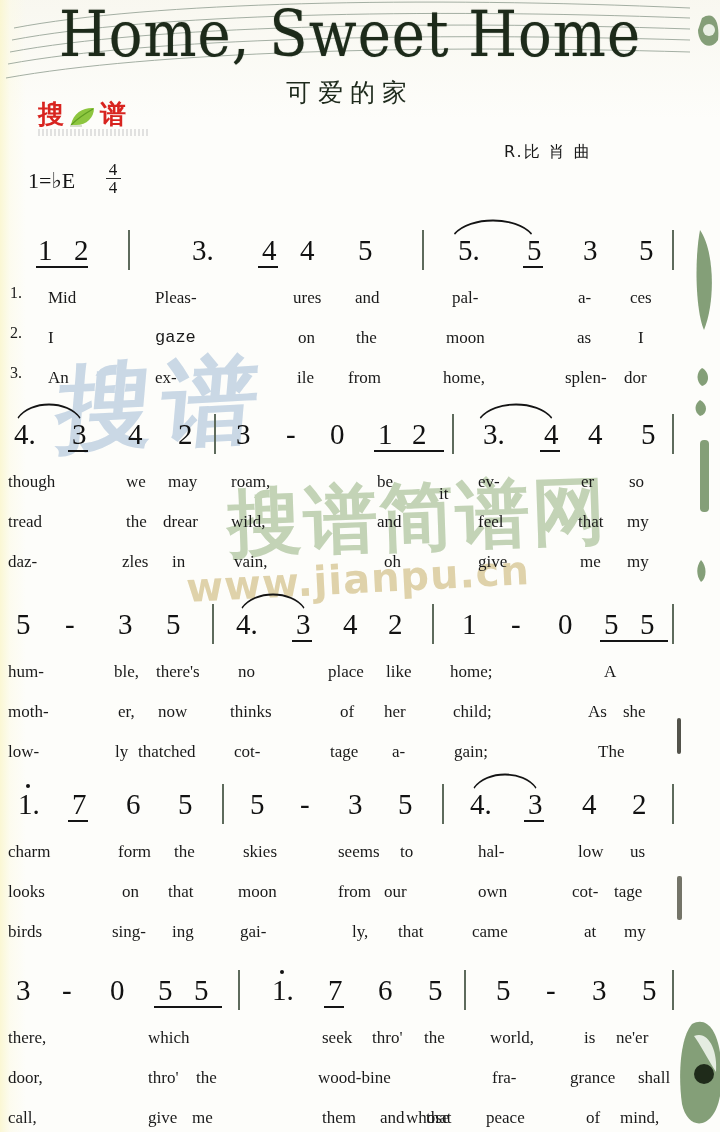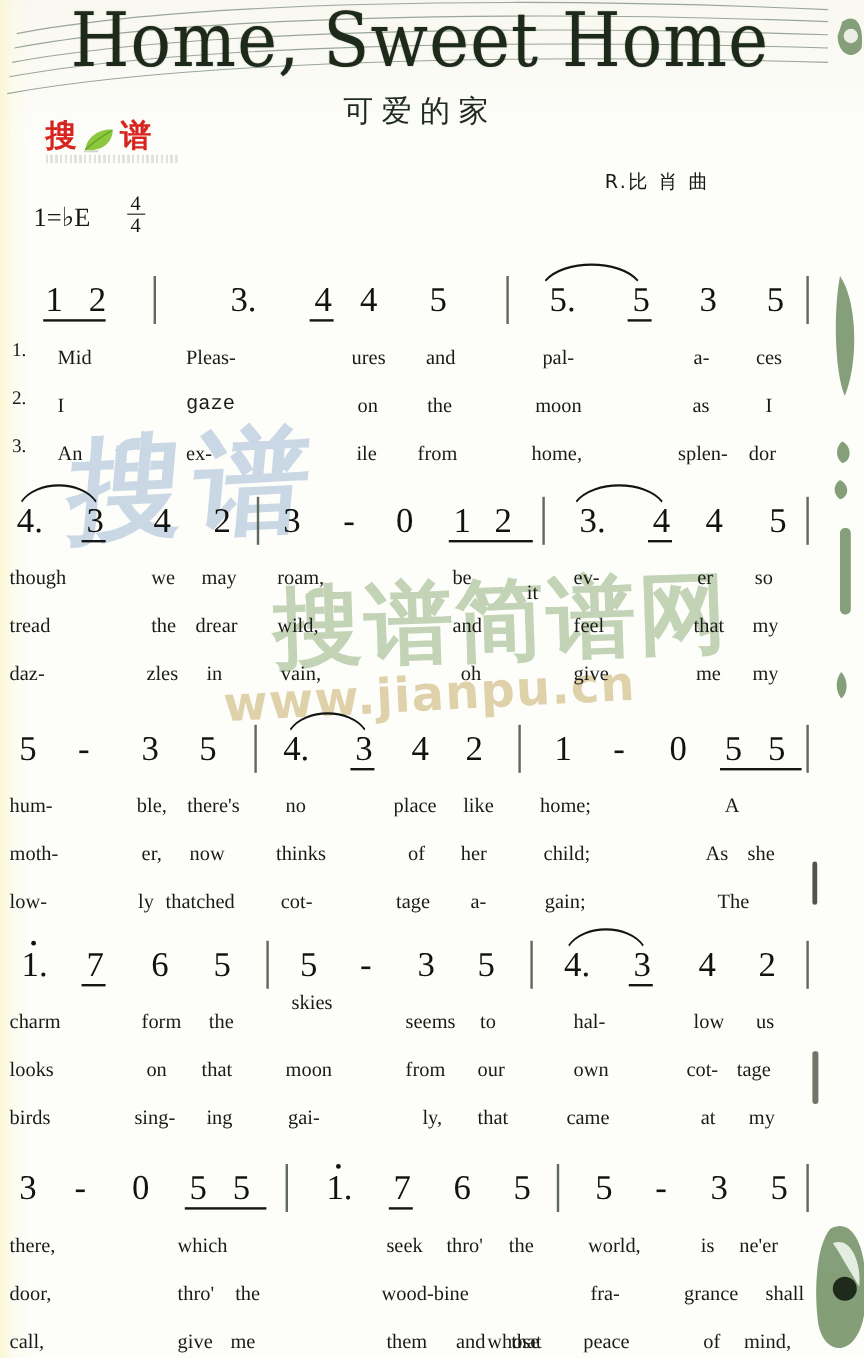--- a/index.html
+++ b/index.html
@@ -344,32 +344,32 @@
           <span class="note dotted" style="left: 470px;">4</span>
           <span class="note" style="left: 528px;">3</span>
           <span class="note" style="left: 582px;">4</span>
           <span class="note" style="left: 632px;">2</span>
           <i class="beam" style="left: 68px; top: 38px; width: 20px;"></i>
           <i class="beam" style="left: 524px; top: 38px; width: 20px;"></i>
         </div>
         <span class="lyric" style="left: 8px; top: 60px;">charm</span>
         <span class="lyric" style="left: 118px; top: 60px;">form</span>
         <span class="lyric" style="left: 174px; top: 60px;">the</span>
-        <span class="lyric" style="left: 243px; top: 44px;">skies</span>
+        <span class="lyric" style="left: 243px; top: 60px;">skies</span>
         <span class="lyric" style="left: 338px; top: 60px;">seems</span>
         <span class="lyric" style="left: 400px; top: 60px;">to</span>
         <span class="lyric" style="left: 478px; top: 60px;">hal-</span>
         <span class="lyric" style="left: 578px; top: 60px;">low</span>
         <span class="lyric" style="left: 630px; top: 60px;">us</span>
         <span class="lyric" style="left: 8px; top: 100px;">looks</span>
         <span class="lyric" style="left: 122px; top: 100px;">on</span>
         <span class="lyric" style="left: 168px; top: 100px;">that</span>
         <span class="lyric" style="left: 238px; top: 100px;">moon</span>
         <span class="lyric" style="left: 338px; top: 100px;">from</span>
-        <span class="lyric" style="left: 398px; top: 100px; text-align: right;">our</span>
+        <span class="lyric" style="left: 384px; top: 100px; text-align: right;">our</span>
         <span class="lyric" style="left: 478px; top: 100px;">own</span>
         <span class="lyric" style="left: 572px; top: 100px;">cot-</span>
         <span class="lyric" style="left: 614px; top: 100px;">tage</span>
         <span class="lyric" style="left: 8px; top: 140px;">birds</span>
         <span class="lyric" style="left: 112px; top: 140px;">sing-</span>
         <span class="lyric" style="left: 172px; top: 140px;">ing</span>
         <span class="lyric" style="left: 240px; top: 140px;">gai-</span>
         <span class="lyric" style="left: 352px; top: 140px;">ly,</span>
         <span class="lyric" style="left: 398px; top: 140px;">that</span>
         <span class="lyric" style="left: 472px; top: 140px;">came</span>

